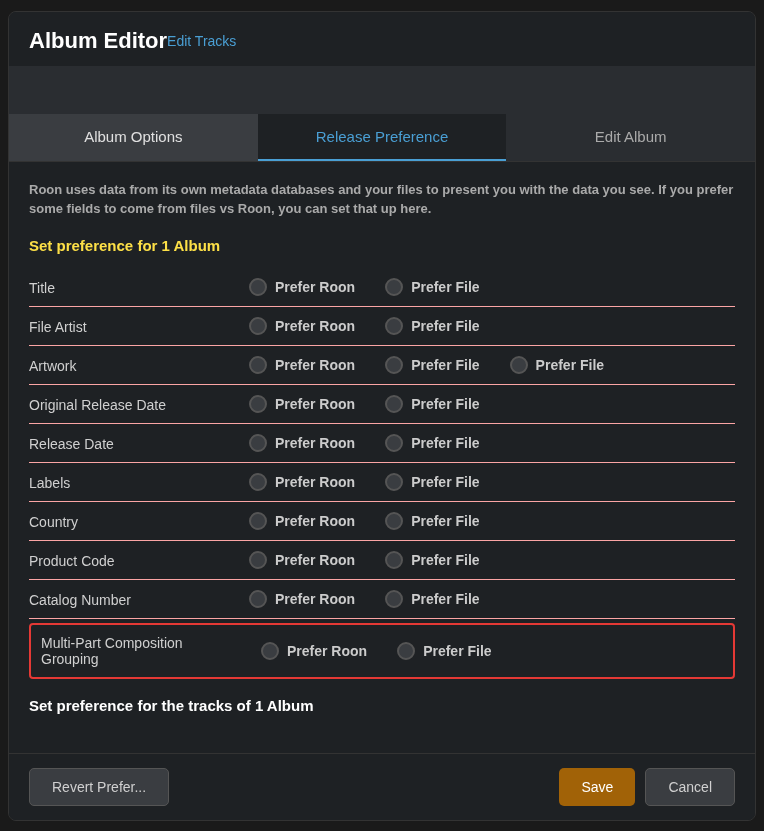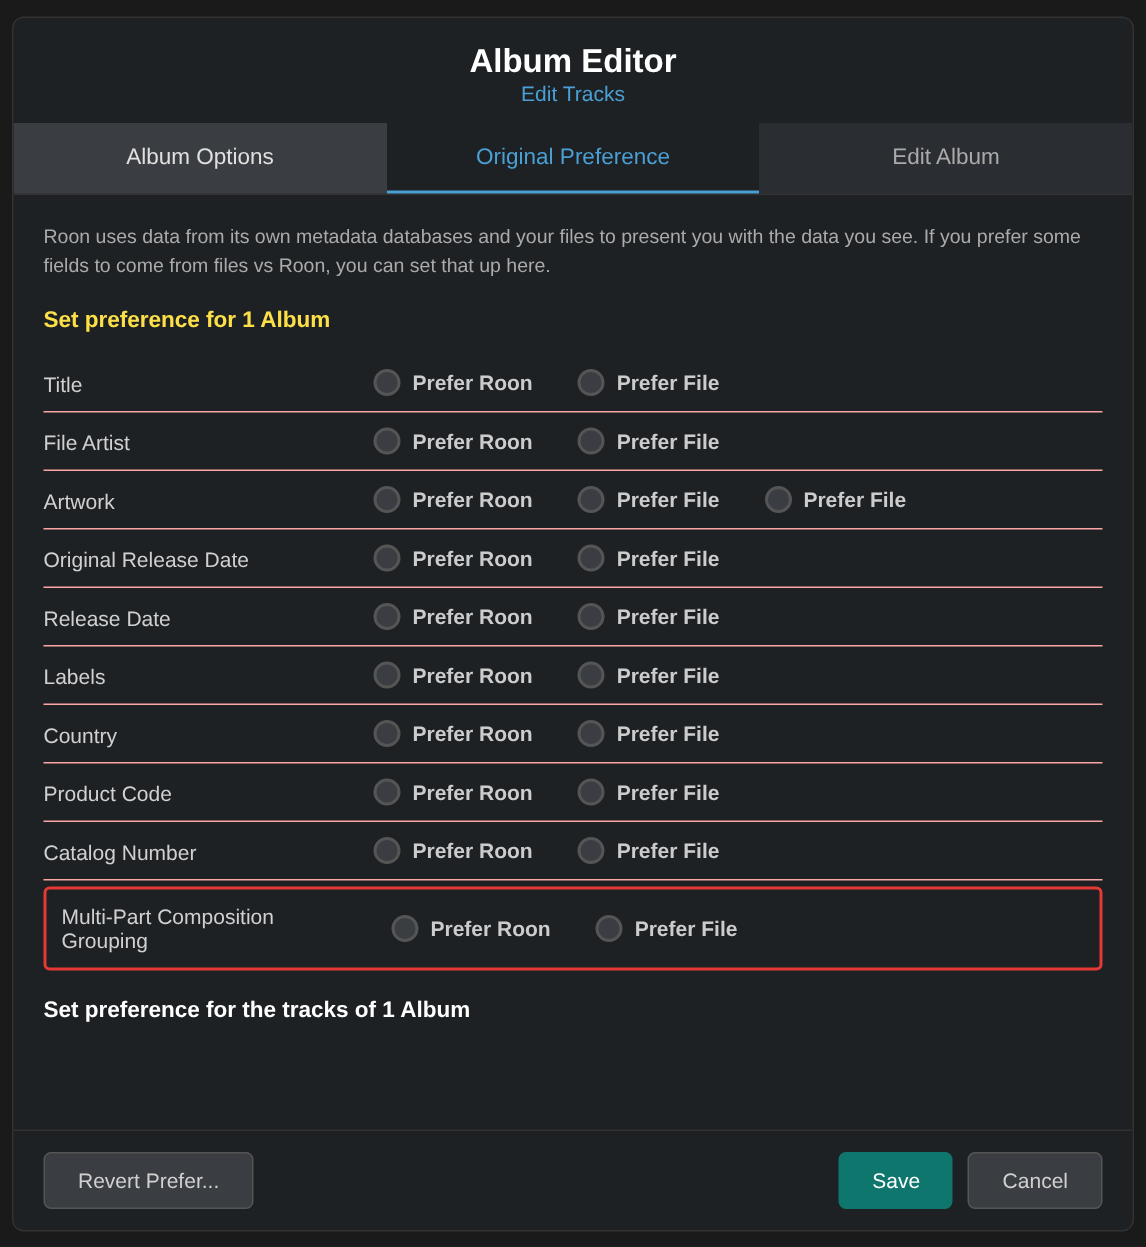--- a/index.html
+++ b/index.html
@@ -24,21 +24,20 @@
       border: 1px solid #333;
       position: relative;
     }
     .modal-header {
       display: flex;
       align-items: center;
       justify-content: flex-start;
       padding: 16px 20px 12px 20px;
       background: #1e2124;
       flex-shrink: 0;
-      flex-direction: column;
     }
     .modal-title {
       font-size: 22px;
       font-weight: 600;
       color: #fff;
     }
     .edit-tracks-link {
       color: #4a9fd4;
       font-size: 14px;
       cursor: pointer;
@@ -53,20 +52,21 @@
     .tab {
       flex: 1;
       text-align: center;
       padding: 14px 10px;
       font-size: 15px;
       font-weight: 500;
       cursor: pointer;
       color: #aaa;
       background: #2a2d31;
       border-bottom: 2px solid transparent;
+      margin-top: 48px;
     }
     .tab.active {
       color: #4a9fd4;
       border-bottom: 2px solid #4a9fd4;
       background: #1e2124;
     }
     .tab:first-child {
       background: #3a3d41;
       color: #e0e0e0;
       border-bottom: 2px solid transparent;
@@ -85,20 +85,21 @@
     }
     .content-area::-webkit-scrollbar-thumb {
       background: #4a9fd4;
       border-radius: 4px;
     }
     .description {
       font-size: 13px;
       color: #aaa;
       line-height: 1.5;
       margin-bottom: 18px;
+      font-weight: bold;
     }
     .section-title {
       font-size: 15px;
       font-weight: 600;
       color: #fde047;
       margin-bottom: 14px;
     }
     .preference-row {
       display: flex;
       align-items: flex-end;
@@ -162,21 +163,21 @@
       font-size: 14px;
       cursor: pointer;
       font-weight: 500;
     }
     .btn-revert {
       background: #3a3d41;
       color: #d0d0d0;
       border: 1px solid #555;
     }
     .btn-save {
-      background: #0f766e;
+      background: #a16207;
       color: #fff;
     }
     .btn-cancel {
       background: #3a3d41;
       color: #d0d0d0;
       border: 1px solid #555;
     }
     .footer-right {
       display: flex;
       gap: 10px;
@@ -186,21 +187,21 @@
 <body>
 
 <div class="modal">
   <div class="modal-header">
     <span class="modal-title">Album Editor</span>
     <a class="edit-tracks-link">Edit Tracks</a>
   </div>
 
   <div class="tabs">
     <div class="tab">Album Options</div>
-    <div class="tab active">Original Preference</div>
+    <div class="tab active">Release Preference</div>
     <div class="tab">Edit Album</div>
   </div>
 
   <div class="content-area">
     <p class="description">Roon uses data from its own metadata databases and your files to present you with the data you see. If you prefer some fields to come from files vs Roon, you can set that up here.</p>
     <div class="section-title">Set preference for 1 Album</div>
 
     <div class="preference-row">
       <div class="row-label">Title</div>
       <div class="radio-options">

